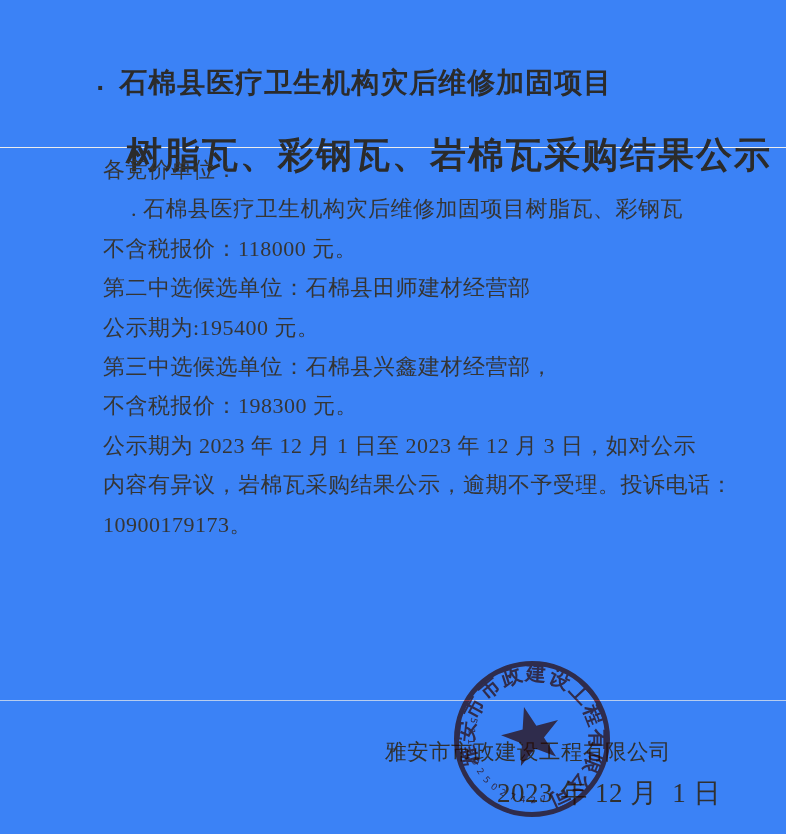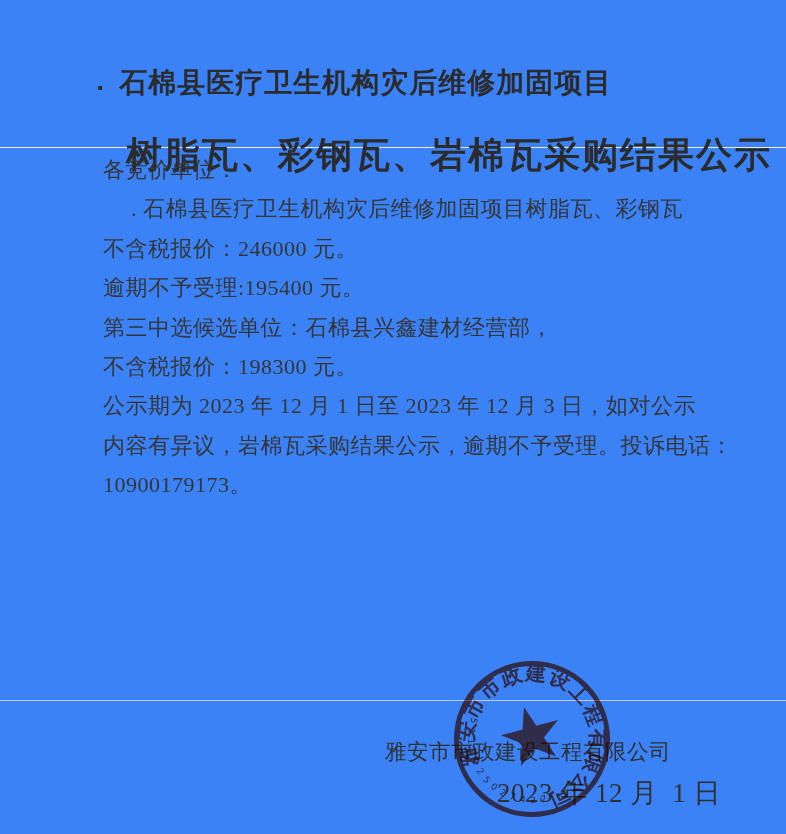--- a/index.html
+++ b/index.html
@@ -77,22 +77,23 @@
   <div class="streak s2"></div>
 
   <div class="title">
     <div class="t-line1"><span class="t-dot">.</span><span>石棉县医疗卫生机构灾后维修加固项目</span></div>
     <div class="t-line2">树脂瓦、彩钢瓦、岩棉瓦采购结果公示</div>
   </div>
 
   <div class="body-block">
     <div class="line">各竞价单位：</div>
     <div class="line indent">. 石棉县医疗卫生机构灾后维修加固项目树脂瓦、彩钢瓦</div>
-    <div class="line">不含税报价：246000 元。</div>
-    <div class="line">逾期不予受理:195400 元。</div>
+    <div class="line">不含税报价：118000 元。</div>
+    <div class="line">第二中选候选单位：石棉县田师建材经营部</div>
+    <div class="line">公示期为:195400 元。</div>
     <div class="line">第三中选候选单位：石棉县兴鑫建材经营部，</div>
     <div class="line">不含税报价：198300 元。</div>
     <div class="line">公示期为 2023 年 12 月 1 日至 2023 年 12 月 3 日，如对公示</div>
     <div class="line">内容有异议，岩棉瓦采购结果公示，逾期不予受理。投诉电话：</div>
     <div class="line">10900179173。</div>
   </div>
 
   <div class="sig-company">雅安市市政建设工程有限公司</div>
   <div class="sig-date">2023 年 12 月  1 日</div>
 

